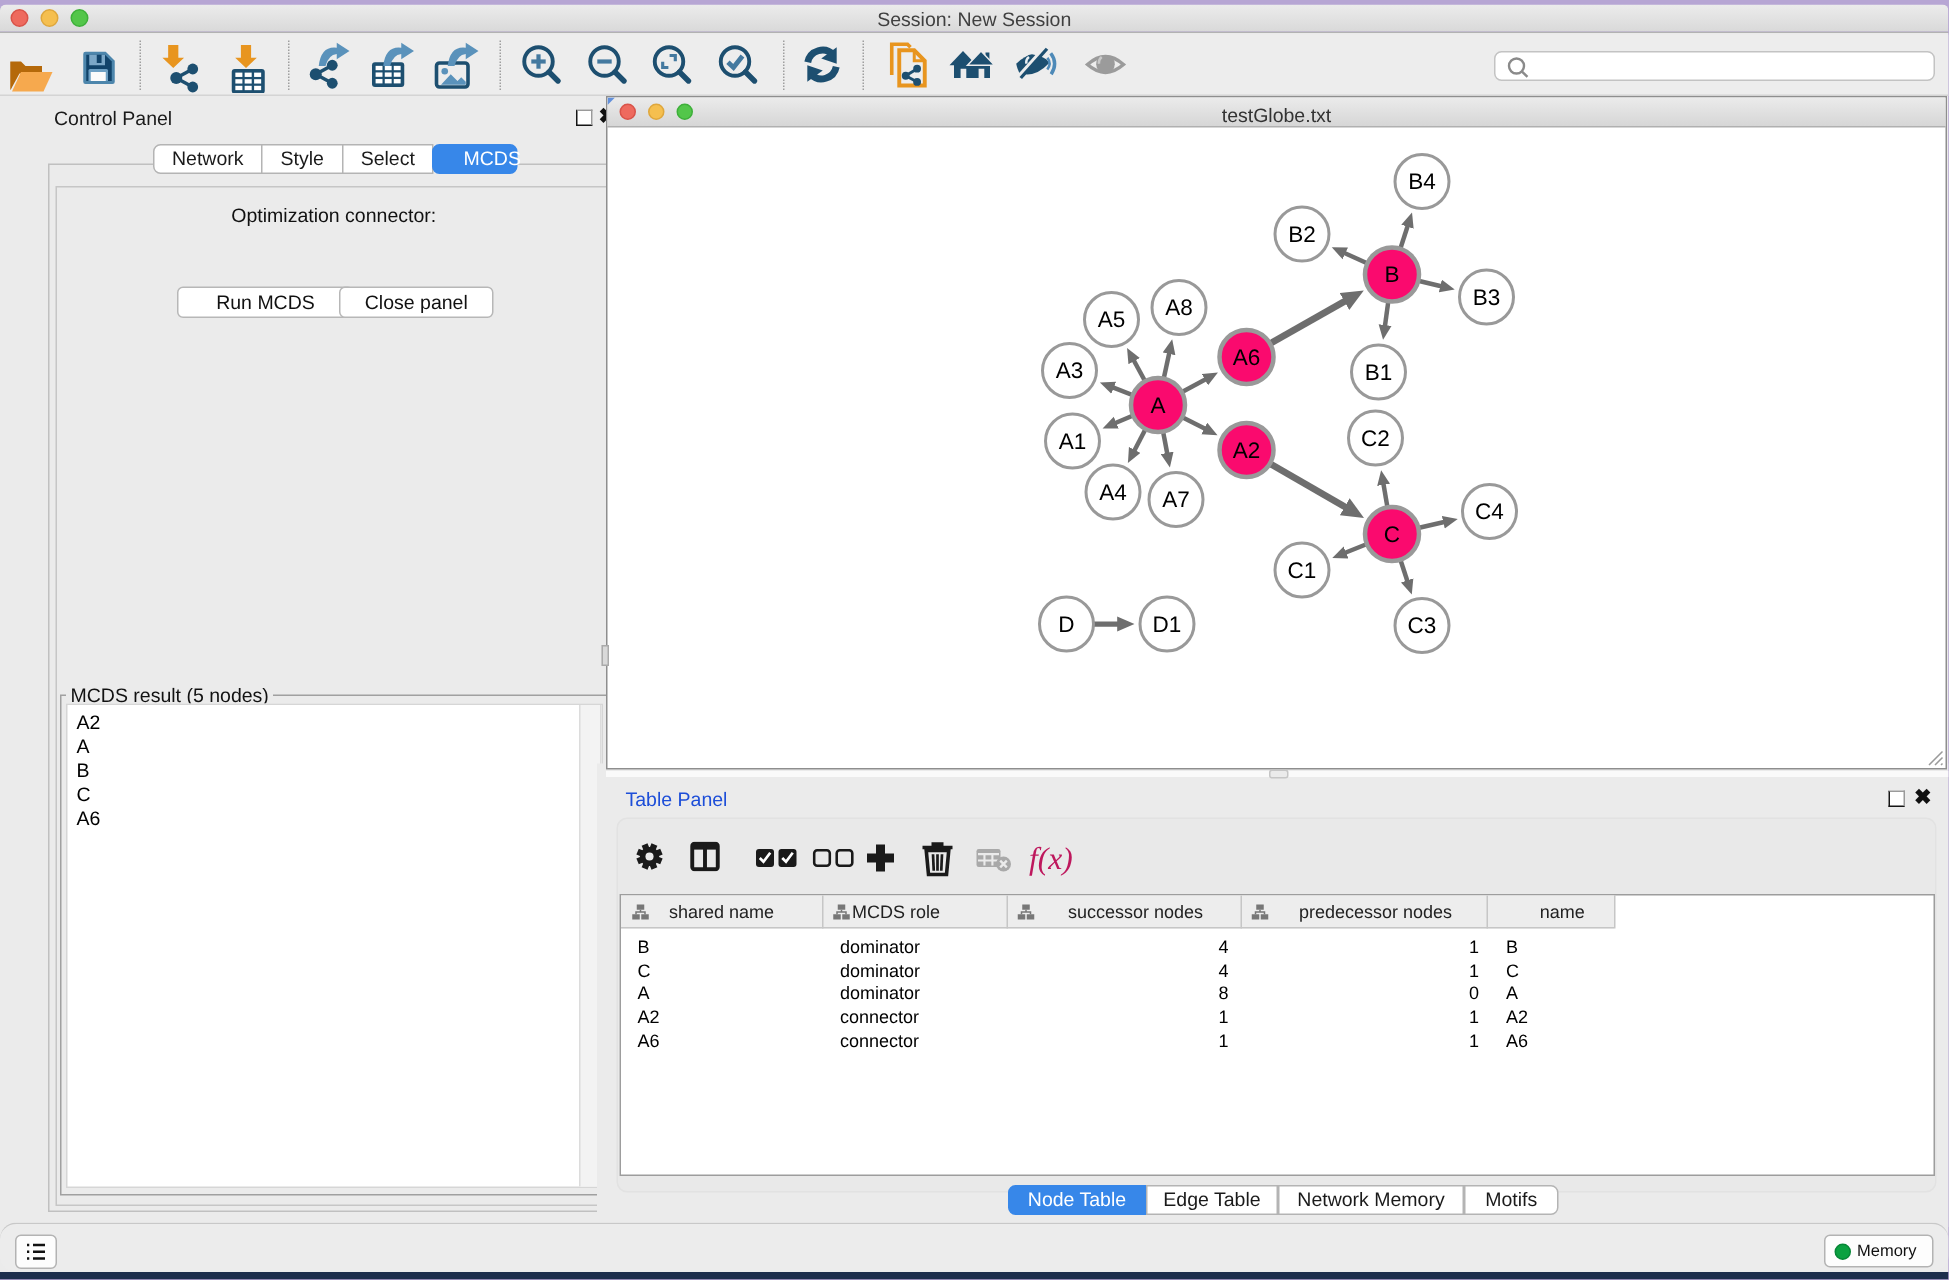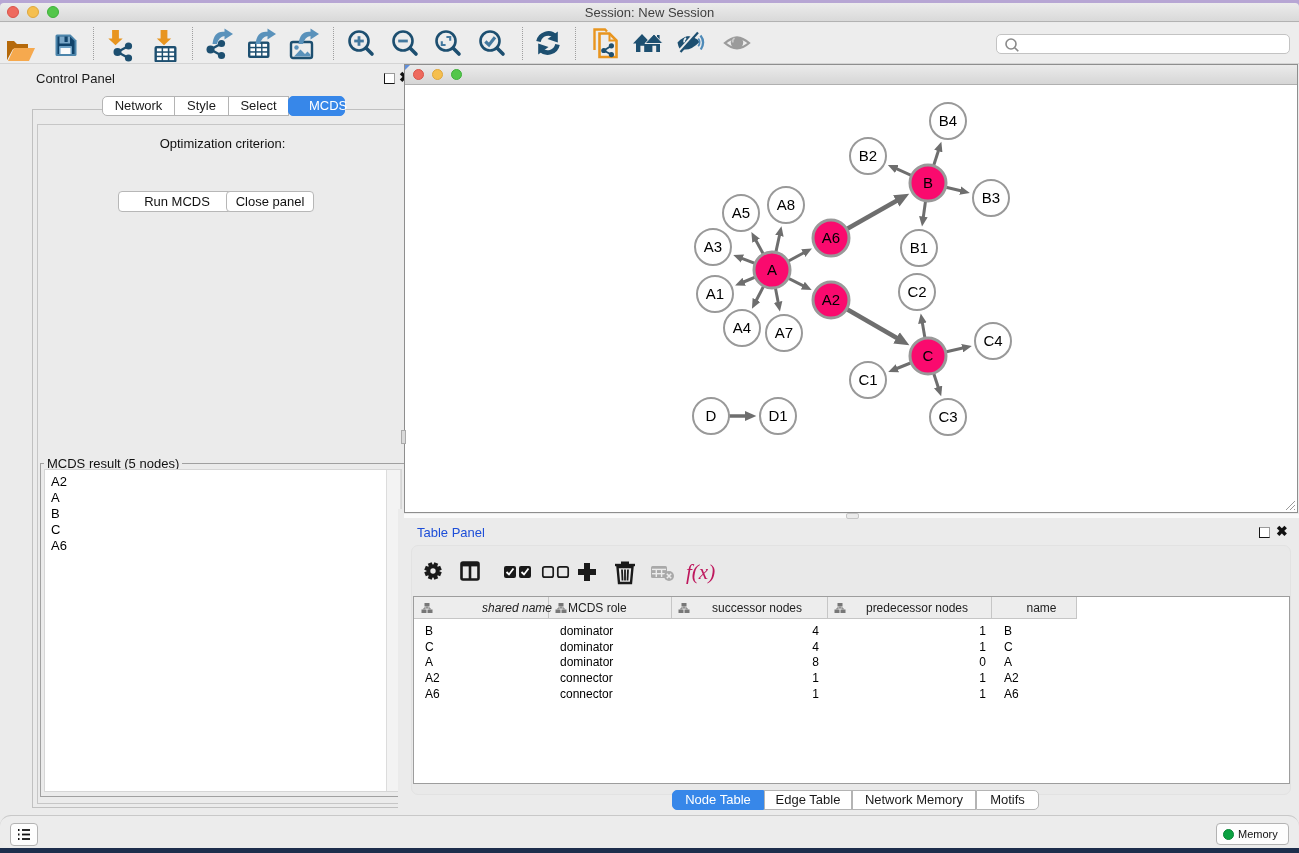--- a/index.html
+++ b/index.html
@@ -219,38 +219,39 @@
 <div class="abs" id="cpanel">
   <div class="abs" id="cp-outer"></div>
   <div class="abs" id="cp-inner"></div>
   <div class="abs" id="cp-title">Control Panel</div>
   <div class="sqbtn" style="left:360px;"></div>
   <div class="xbtn" style="left:375px;">✖</div>
   <div class="tab" style="left:78px; width:73px; border-radius:5px 0 0 5px;">Network</div>
   <div class="tab" style="left:150px; width:55px;">Style</div>
   <div class="tab" style="left:204px; width:61px;">Select</div>
   <div class="tab tabsel" style="left:264px; width:57px;">MCDS</div>
-  <div class="abs" id="optlabel">Optimization criterion:</div>
+  <div class="abs" id="optlabel">Optimization connector:</div>
   <div class="btn" style="left:94px; width:118px;">Run MCDS</div>
-  <div class="btn" style="left:202px; width:88px;">Close panel</div>
+  <div class="btn" style="left:202px; width:103px;">Close panel</div>
   <div class="abs" id="fieldset"></div>
   <div class="abs" id="legend">MCDS result (5 nodes)</div>
   <div class="abs" id="cp-list">A2<br>A<br>B<br>C<br>A6</div>
   <div class="abs" id="cp-scroll"></div>
 </div>
 
 <div class="abs" id="netwin">
   <svg class="abs" style="left:0px;top:0px;z-index:9" width="5" height="5" viewBox="0 0 5 5">
       <path d="M0 0 L5 0 L0 5 Z" fill="#4a80d8" opacity="0.85"></path>
     </svg>
     <div class="abs" style="left:-4px;top:365px;width:5px;height:14px;background:#d9d9d9;border:1px solid #aaa;"></div>
     <div class="abs" id="net-tbar">
     <div class="light" style="left:8px; top:4px; width:11px; height:11px; background:#ee6a5e; border:1px solid #d95349;"></div>
     <div class="light" style="left:27px; top:4px; width:11px; height:11px; background:#f5bf4f; border:1px solid #dfa73c;"></div>
     <div class="light" style="left:46px; top:4px; width:11px; height:11px; background:#53c64a; border:1px solid #3eb03a;"></div>
+    <div class="abs" id="net-title">testGlobe.txt</div>
   </div>
   <svg class="abs" style="left:1px; top:21px;" width="890" height="426" viewBox="0 0 890 426" font-family="Liberation Sans, sans-serif" font-size="15">
 <defs>
         <marker id="arw" markerWidth="3.4" markerHeight="3" refX="0.2" refY="1.4" orient="auto" markerUnits="strokeWidth" viewBox="0 0 3.3 2.8">
           <path d="M0 0 L3.2 1.4 L0 2.8 Z" fill="#6e6e6e"></path>
         </marker>
       </defs>
 <g stroke="#6e6e6e">
 <line x1="366.0" y1="184.0" x2="349.8" y2="154.2" stroke-width="3" marker-end="url(#arw)"></line>
 <line x1="366.0" y1="184.0" x2="373.5" y2="149.3" stroke-width="3" marker-end="url(#arw)"></line>
@@ -382,21 +383,21 @@
     <div class="abs" id="tbl-head"></div>
     <div class="thsep" style="left:134px;"></div>
     <div class="thsep" style="left:257px;"></div>
     <div class="thsep" style="left:413px;"></div>
     <div class="thsep" style="left:577px;"></div>
     <div class="thsep" style="left:662px;"></div>
 <svg class="abs" style="left:7px;top:5px" width="12" height="12" viewBox="0 0 12 12">
         <path d="M3.5 1 L8.5 1 L8.5 4.5 L3.5 4.5 Z M0.5 7.5 L5.5 7.5 L5.5 11 L0.5 11 Z M6.5 7.5 L11.5 7.5 L11.5 11 L6.5 11 Z" fill="#777"></path>
         <path d="M6 4.5 L6 6 M3 7.5 L3 6 L9 6 L9 7.5" stroke="#777" stroke-width="1" fill="none"></path>
       </svg>
-      <div class="th" style="left:28px;width:110px;text-align:right;font-style:italic;">shared name</div>
+      <div class="th" style="left:12px;width:110px;text-align:center;">shared name</div>
       <svg class="abs" style="left:141px;top:5px" width="12" height="12" viewBox="0 0 12 12">
         <path d="M3.5 1 L8.5 1 L8.5 4.5 L3.5 4.5 Z M0.5 7.5 L5.5 7.5 L5.5 11 L0.5 11 Z M6.5 7.5 L11.5 7.5 L11.5 11 L6.5 11 Z" fill="#777"></path>
         <path d="M6 4.5 L6 6 M3 7.5 L3 6 L9 6 L9 7.5" stroke="#777" stroke-width="1" fill="none"></path>
       </svg>
       <div class="th" style="left:154px;width:99px;">MCDS role</div>
       <svg class="abs" style="left:264px;top:5px" width="12" height="12" viewBox="0 0 12 12">
         <path d="M3.5 1 L8.5 1 L8.5 4.5 L3.5 4.5 Z M0.5 7.5 L5.5 7.5 L5.5 11 L0.5 11 Z M6.5 7.5 L11.5 7.5 L11.5 11 L6.5 11 Z" fill="#777"></path>
         <path d="M6 4.5 L6 6 M3 7.5 L3 6 L9 6 L9 7.5" stroke="#777" stroke-width="1" fill="none"></path>
       </svg>
       <div class="th" style="left:277px;width:132px;text-align:center;">successor nodes</div>

